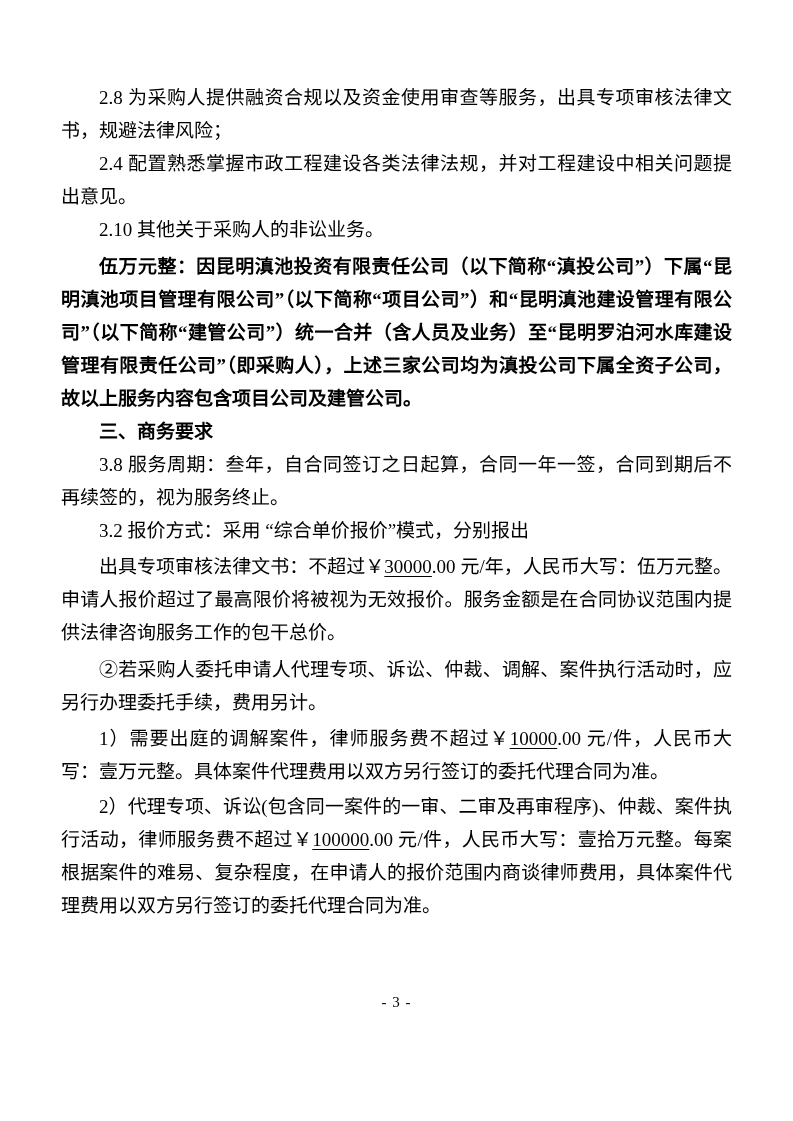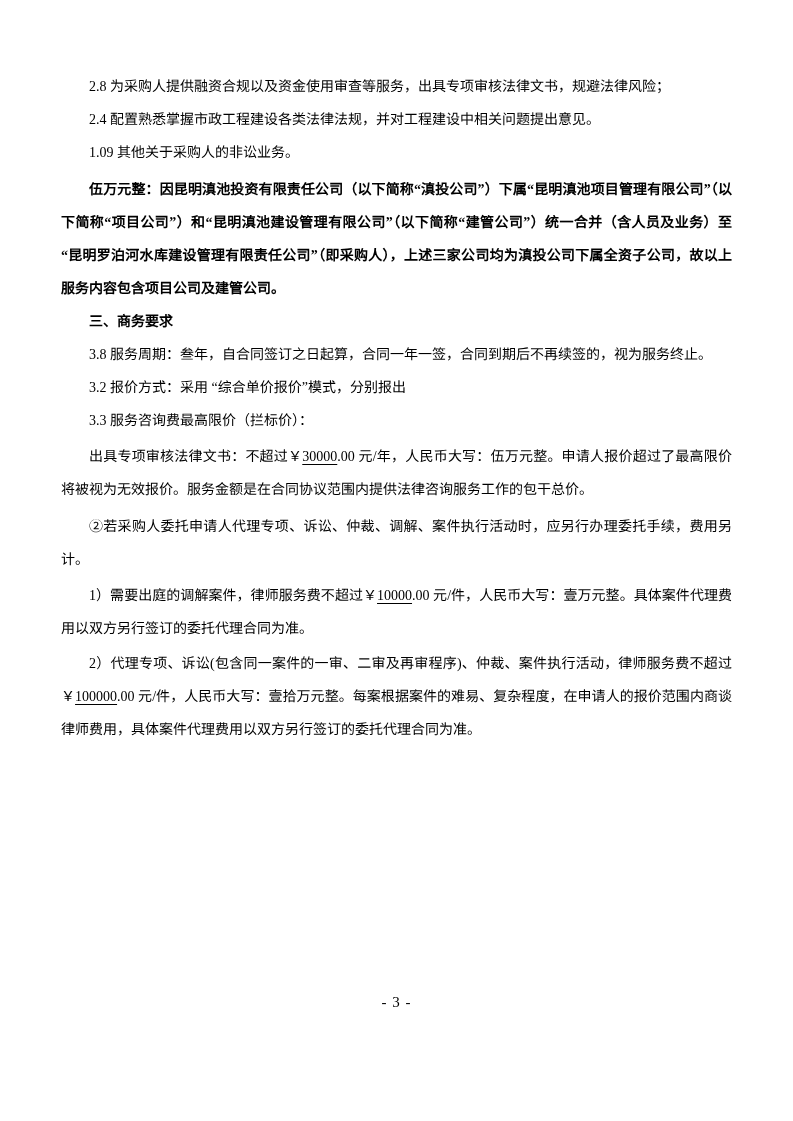--- a/index.html
+++ b/index.html
@@ -9,23 +9,23 @@
     height: 1121px;
     margin: 0 auto;
     background: #ffffff;
     color: #000000;
     font-family: "Liberation Serif", "DejaVu Serif", serif;
     overflow: hidden;
   }
   .content {
     position: absolute;
     left: 61px;
-    top: 70px;
+    top: 81px;
     width: 671px;
-    font-size: 14px;
+    font-size: 19px;
     line-height: 33px;
     text-align: justify;
   }
   .para { margin: 0; text-indent: 2em; }
   .bold { font-weight: bold; }
   .u { text-decoration: underline; text-underline-offset: 3px; }
   .mt3 { margin-top: 3px; }
   .mt4 { margin-top: 4px; }
   .mt6 { margin-top: 2px; }
   .footer {
@@ -42,31 +42,30 @@
 </head>
 <body>
 
 <div class="page">
   <div class="content">
 
     <p class="para">2.8 为采购人提供融资合规以及资金使用审查等服务，出具专项审核法律文书，规避法律风险；</p>
 
     <p class="para">2.4 配置熟悉掌握市政工程建设各类法律法规，并对工程建设中相关问题提出意见。</p>
 
-    <p class="para">1.09 其他关于采购人的非讼业务。</p>
+    <p class="para">2.10 其他关于采购人的非讼业务。</p>
 
     <p class="para bold mt4">伍万元整：因昆明滇池投资有限责任公司（以下简称“滇投公司”）下属“昆明滇池项目管理有限公司”（以下简称“项目公司”）和“昆明滇池建设管理有限公司”（以下简称“建管公司”）统一合并（含人员及业务）至“昆明罗泊河水库建设管理有限责任公司”（即采购人），上述三家公司均为滇投公司下属全资子公司，故以上服务内容包含项目公司及建管公司。</p>
 
     <p class="para bold">三、商务要求</p>
 
     <p class="para">3.8 服务周期：叁年，自合同签订之日起算，合同一年一签，合同到期后不再续签的，视为服务终止。</p>
 
     <p class="para">3.2 报价方式：采用 “综合单价报价”模式，分别报出</p>
 
-    <p class="para">3.3 服务咨询费最高限价（拦标价）：</p>
 
     <p class="para mt3">
       <span>出具专项审核法律文书：不超过￥</span><span class="u">30000</span><span>.00 元/年，人民币大写：伍万元整。申请人报价超过了最高限价将被视为无效报价。服务金额是在合同协议范围内提供法律咨询服务工作的包干总价。</span>
     </p>
 
     <p class="para mt4">②若采购人委托申请人代理专项、诉讼、仲裁、调解、案件执行活动时，应另行办理委托手续，费用另计。</p>
 
     <p class="para mt3">
       <span>1）需要出庭的调解案件，律师服务费不超过￥</span><span class="u">10000</span><span>.00 元/件，人民币大写：壹万元整。具体案件代理费用以双方另行签订的委托代理合同为准。</span>
     </p>

